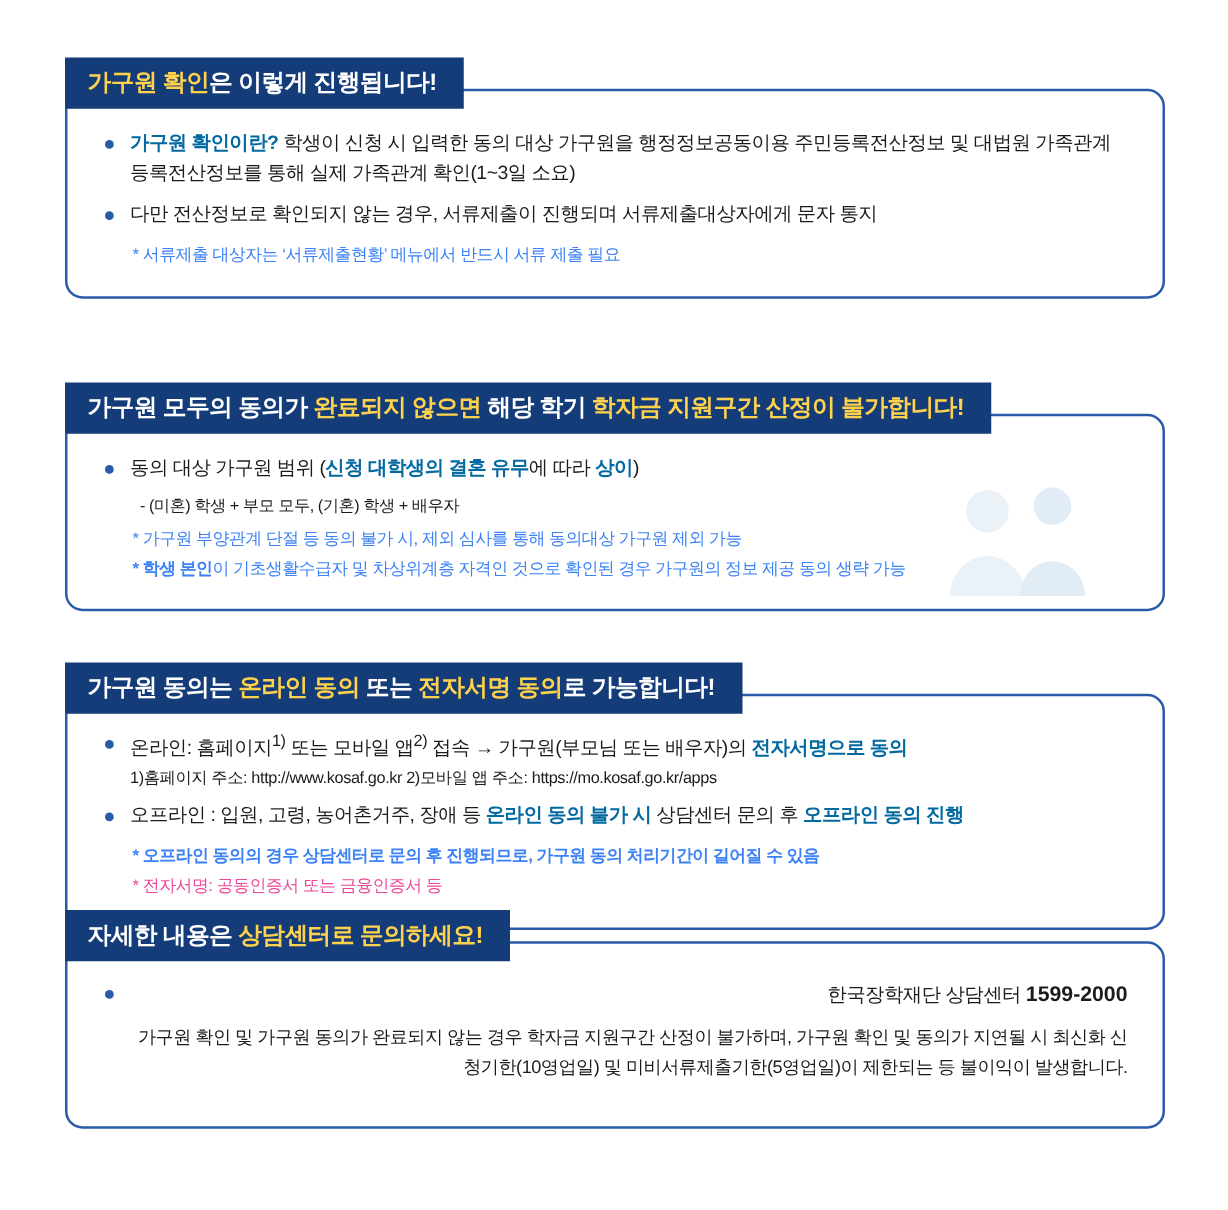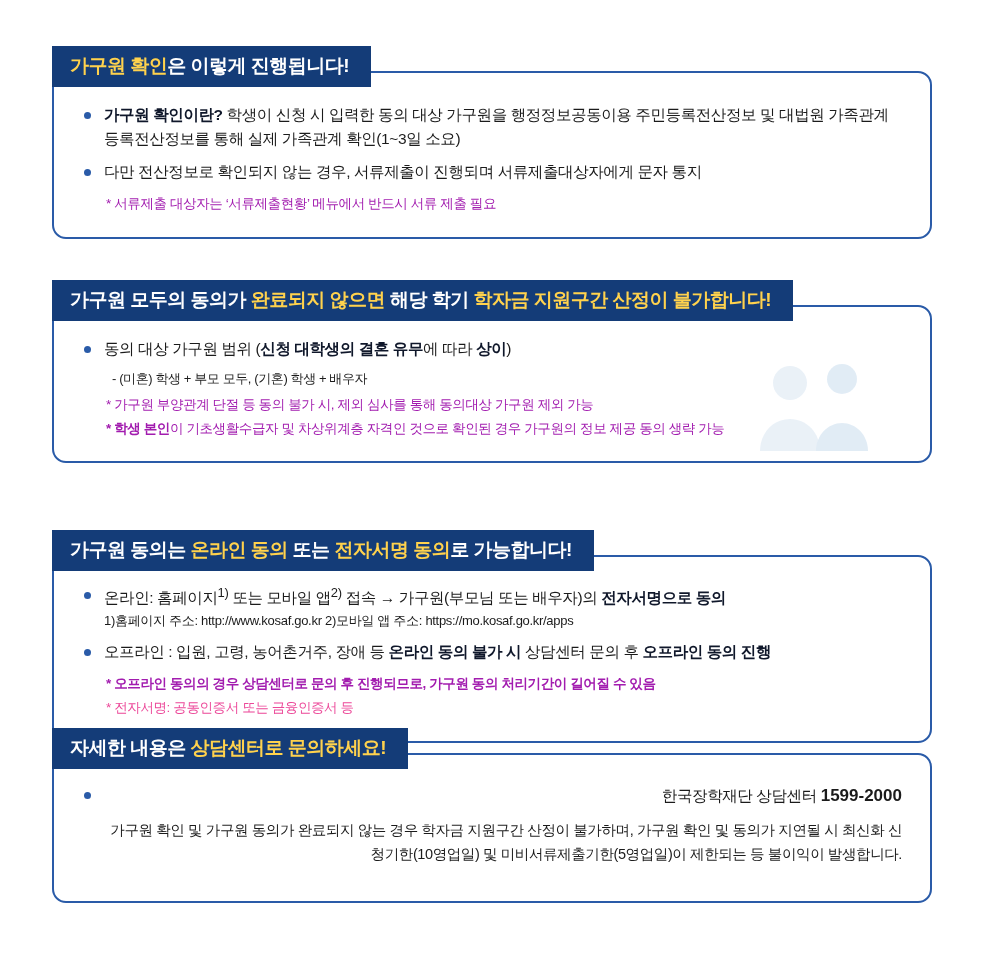--- a/index.html
+++ b/index.html
@@ -74,49 +74,49 @@
     width: 7px;
     height: 7px;
     border-radius: 50%;
     background: #2a5ba8;
   }
 
   .note {
     font-size: 13.5px;
     line-height: 1.6;
     letter-spacing: -0.4px;
-    color: #a21caf;
+    color: #3b82f6;
     margin: 2px 0 2px 24px;
   }
   .note.dark { color: #ec4899; }
   .note .b { font-weight: bold; }
 
   .sub {
     font-size: 13px;
     letter-spacing: -0.4px;
     margin: 4px 0 6px 30px;
   }
 
-  b.bk { font-weight: bold; color: #0f172a; }
+  b.bk { font-weight: bold; color: #0369a1; }
   .small { font-size: 13px; letter-spacing: -0.3px; }
 
   
   .watermark {
     position: absolute;
     right: 38px;
     bottom: 10px;
     width: 150px;
     height: 92px;
     z-index: 0;
     opacity: .55;
   }
 
   
   #sec1 { top: 46px; }
-  #sec2 { top: 280px; }
+  #sec2 { top: 306px; }
   #sec3 { top: 530px; }
   #sec4 { top: 728px; }
 
   #sec3 .panel { padding-top: 26px; }
   #sec4 .panel { padding-top: 28px; padding-bottom: 34px; text-align: right; }
 
   .pgph {
     font-size: 14.5px;
     line-height: 1.65;
     letter-spacing: -0.4px;

